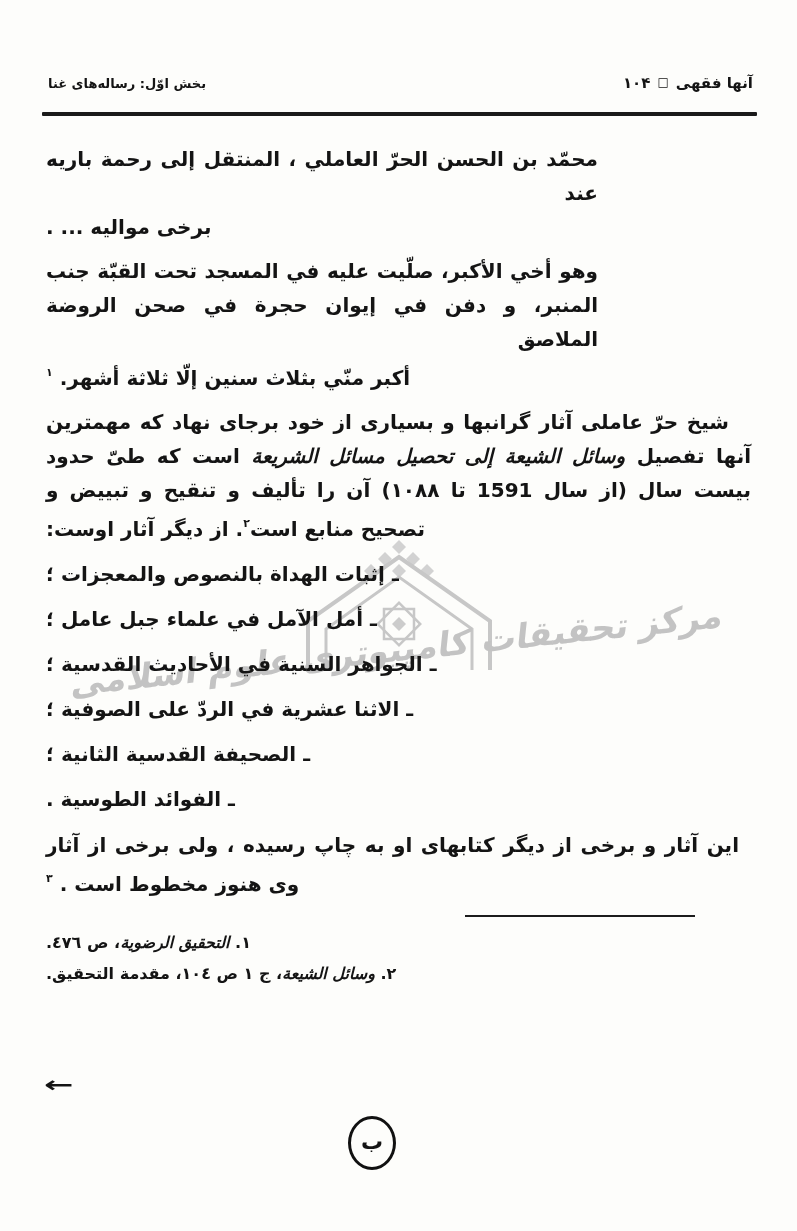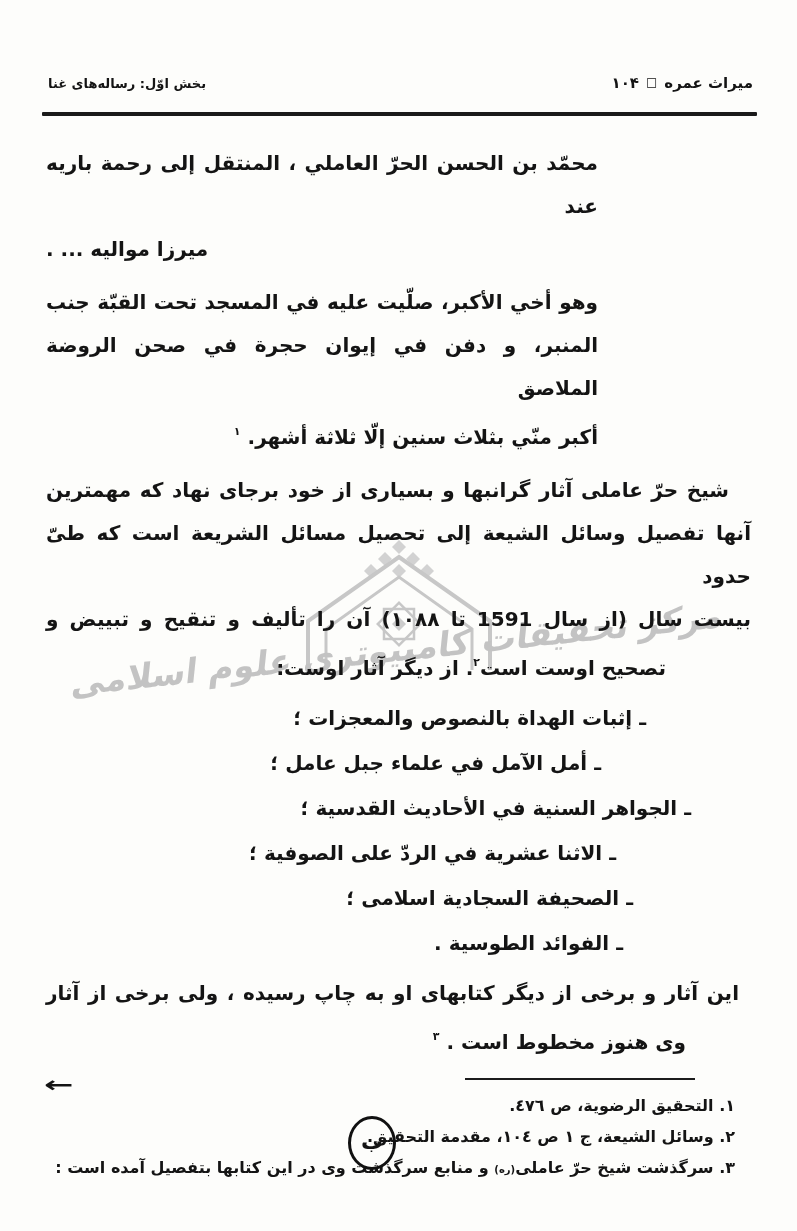--- a/index.html
+++ b/index.html
@@ -23,29 +23,29 @@
   
   .watermark{position:absolute;top:533px;left:0;width:100%;height:200px;z-index:0;}
   .wm-logo{position:absolute;left:292px;top:4px;}
   .wm-text{
     position:absolute;left:70px;top:96px;font-size:34px;font-weight:bold;
     color:#c3c3c3;transform:rotate(-6deg) skewX(-12deg);white-space:nowrap;
     letter-spacing:-1px;direction:rtl;
   }
   
   .body{position:absolute;top:142px;right:46px;left:46px;z-index:2;}
-  .line{font-size:20px;line-height:43px;font-weight:bold;}
+  .line{font-size:20px;line-height:34px;font-weight:bold;}
   .align-justify{text-align:justify;text-align-last:justify;-moz-text-align-last:justify;}
-  .align-right{text-align:right;}
+  .align-right{text-align:left;}
   .align-left{text-align:left;}
   .quote{margin-left:0;margin-right:153px;}
   .block{margin-bottom:6px;}
   .block.quote{margin-bottom:10px;}
   .list .line{line-height:45px;}
-  .em{}
+  .em{font-style:italic;}
   .sup{font-size:11px;vertical-align:9px;}
   .sm{font-size:10px;}
   
   .fn-sep{width:230px;height:2px;background:#1c1c1c;margin:14px 56px 10px 0;}
   .fn-line{font-size:16px;line-height:31px;font-weight:bold;}
   
   .arrow{
     position:absolute;left:44px;top:1072px;font-size:22px;font-weight:bold;z-index:2;
     transform:scaleX(1.6);transform-origin:left center;
   }
@@ -56,21 +56,21 @@
     font-size:22px;font-weight:bold;padding-bottom:4px;box-sizing:border-box;
   }
 </style>
 </head>
 <body>
 
 <div class="page">
 
   <div class="header">
     <div class="header-right">
-      <span>میراث عمره</span>
+      <span>آنها فقهی</span>
       <span class="box">□</span>
       <span>۱۰۴</span>
     </div>
     <div class="header-left">بخش اوّل: رساله‌های غنا</div>
   </div>
   <div class="header-rule"></div>
 
   <div class="watermark">
     <svg class="wm-logo" width="215" height="135" viewBox="0 0 215 135">
       <g fill="#d2d2d2" stroke="none">
@@ -89,51 +89,50 @@
       </g>
       <path d="M100 87 l7 -7 7 7 -7 7 z" fill="#cccccc"></path>
     </svg>
     <div class="wm-text">مرکز تحقیقات کامپیوتری علوم اسلامی</div>
   </div>
 
   <div class="body">
     <div id="blocks">
         <div class="block quote">
           <div class="line align-justify"><span>محمّد بن الحسن الحرّ العاملي ، المنتقل إلى رحمة باريه عند</span></div>
-          <div class="line align-left"><span>ميرزا مواليه ... .</span></div>
+          <div class="line align-left"><span>برخی مواليه ... .</span></div>
         </div>
         <div class="block quote">
           <div class="line align-justify"><span>وهو أخي الأكبر، صلّيت عليه في المسجد تحت القبّة جنب</span></div>
           <div class="line align-justify"><span>المنبر، و دفن في إيوان حجرة في صحن الروضة الملاصق</span></div>
           <div class="line align-right"><span>أكبر منّي بثلاث سنين إلّا ثلاثة أشهر. </span><span class="sup">١</span></div>
         </div>
         <div class="block para">
           <div class="line align-justify" style="padding-right: 22px;"><span>شیخ حرّ عاملی آثار گرانبها و بسیاری از خود برجای نهاد که مهمترین</span></div>
           <div class="line align-justify"><span>آنها تفصیل </span><span class="em">وسائل الشیعة إلی تحصیل مسائل الشریعة</span><span> است که طیّ حدود</span></div>
           <div class="line align-justify"><span>بیست سال (از سال 1591 تا ۱۰۸۸) آن را تألیف و تنقیح و تبییض و</span></div>
-          <div class="line align-right" style="padding-right: 85px;"><span>تصحیح اوست است</span><span class="sup">٢</span><span>. از دیگر آثار اوست:</span></div>
+          <div class="line align-right" style="padding-right: 85px;"><span>تصحیح منابع است</span><span class="sup">٢</span><span>. از دیگر آثار اوست:</span></div>
         </div>
         <div class="block list">
           <div class="line align-right" style="padding-right: 105px;"><span>ـ إثبات الهداة بالنصوص والمعجزات ؛</span></div>
           <div class="line align-right" style="padding-right: 150px;"><span>ـ أمل الآمل في علماء جبل عامل ؛</span></div>
           <div class="line align-right" style="padding-right: 60px;"><span>ـ الجواهر السنية في الأحاديث القدسية ؛</span></div>
           <div class="line align-right" style="padding-right: 135px;"><span>ـ الاثنا عشرية في الردّ على الصوفية ؛</span></div>
-          <div class="line align-right" style="padding-right: 118px;"><span>ـ الصحيفة السجادية اسلامی ؛</span></div>
+          <div class="line align-right" style="padding-right: 118px;"><span>ـ الصحيفة القدسية الثانية ؛</span></div>
           <div class="line align-right" style="padding-right: 128px;"><span>ـ الفوائد الطوسية .</span></div>
         </div>
         <div class="block para">
           <div class="line align-justify" style="padding-right: 12px;"><span>این آثار و برخی از دیگر کتابهای او به چاپ رسیده ، ولی برخی از آثار</span></div>
           <div class="line align-right" style="padding-right: 65px;"><span>وی هنوز مخطوط است . </span><span class="sup">٣</span></div>
         </div>
       </div>
     <div class="fn-sep"></div>
     <div id="footnotes">
         <div class="fn-line line align-right" style="padding-right: 16px;"><span>١. </span><span class="em">التحقیق الرضویة</span><span>، ص ٤٧٦.</span></div>
         <div class="fn-line line align-right" style="padding-right: 16px;"><span>٢. </span><span class="em">وسائل الشیعة</span><span>، ج ١ ص ١٠٤، مقدمة التحقیق.</span></div>
-        <div class="fn-line line align-right" style="padding-right: 16px;"><span>٣. سرگذشت شیخ حرّ عاملی</span><span class="sm">(ره)</span><span> و منابع سرگذشت وی در این کتابها بتفصیل آمده است :</span></div>
         <div class="fn-line line align-right" style="padding-right: 172px;"></div>
       </div>
   </div>
 
   <div class="arrow">←</div>
 
   <div class="folio">
     <span>ب</span>
   </div>
 

